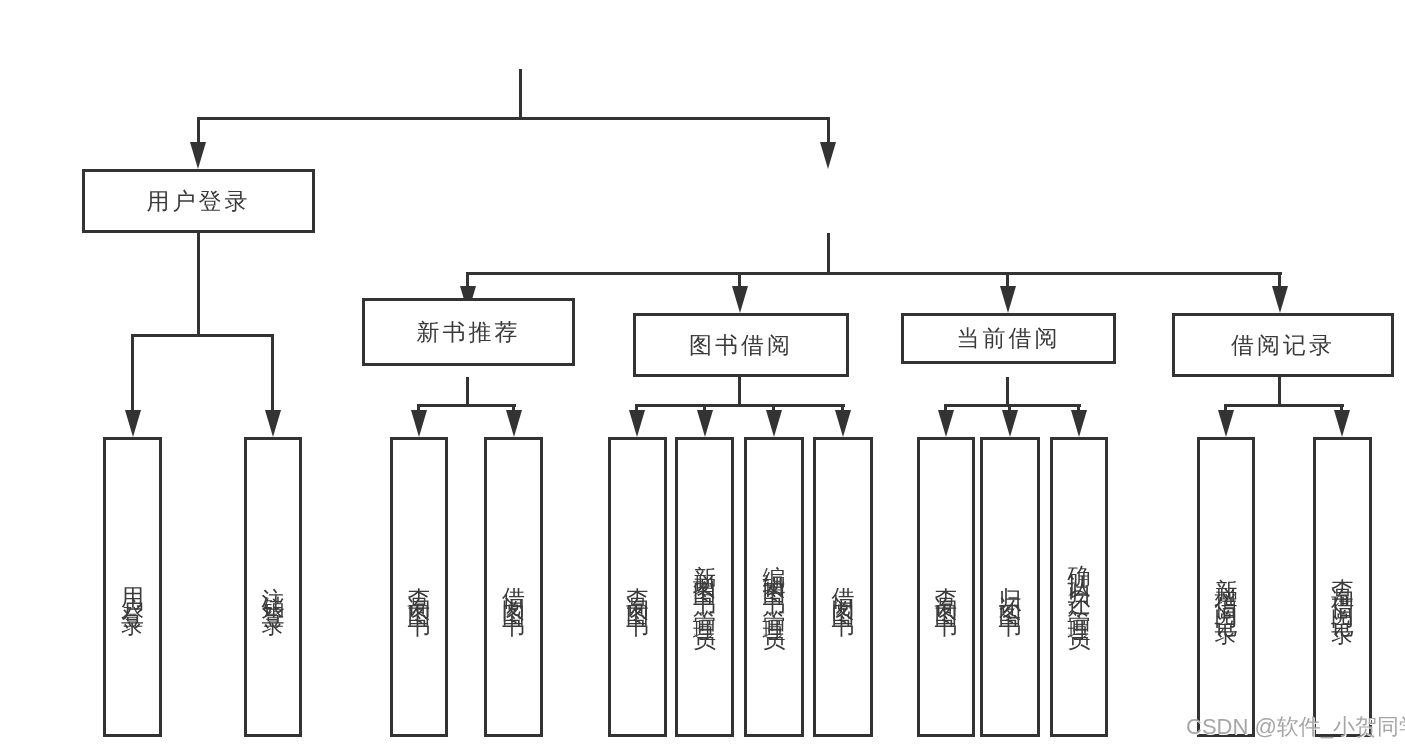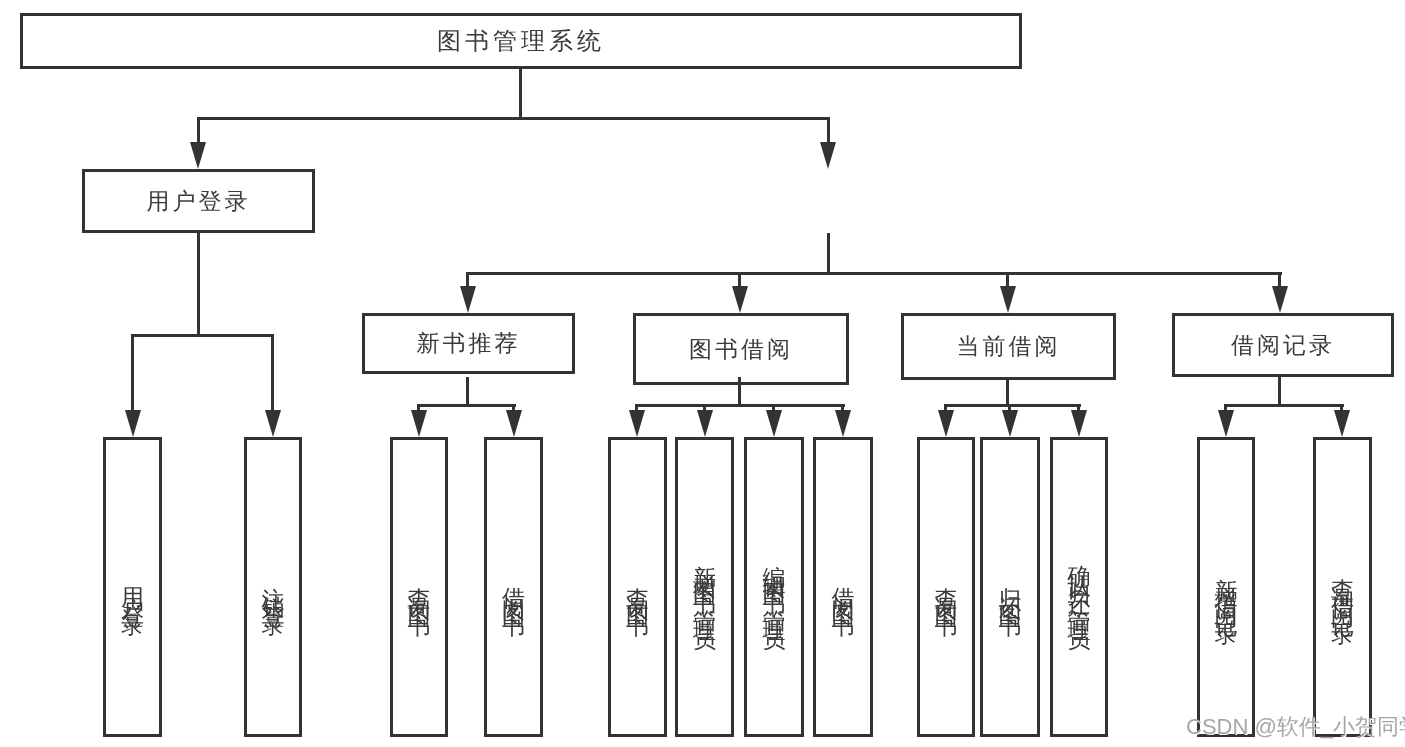--- a/index.html
+++ b/index.html
@@ -32,23 +32,20 @@
     position:absolute;left:1186px;top:712px;
     color:var(--watermark,#a6a6a6);font-size:22px;white-space:nowrap;
     text-shadow:1px 1px 0 #ffffff;z-index:5;
   }
 </style>
 </head>
 <body>
 
 <div id="canvas">
 
-  <div class="box root" style="left:20px;top:13px;width:1002px;height:56px">
-    <span class="lbl">图书管理系统</span>
-  </div>
 
   <div class="vline" style="left:519px;top:69px;height:49px"></div>
   <div class="hline" style="left:197px;top:117px;width:633px"></div>
   <div class="vline" style="left:197px;top:117px;height:29px"></div>
   <div class="arrow" style="left:190px;top:142px"></div>
   <div class="vline" style="left:827px;top:117px;height:29px"></div>
   <div class="arrow" style="left:820px;top:142px"></div>
 
   <div class="box" style="left:82px;top:169px;width:233px;height:64px">
     <span class="lbl">用户登录</span>
@@ -65,27 +62,27 @@
   <div class="hline" style="left:466px;top:272px;width:816px"></div>
   <div class="vline" style="left:466px;top:272px;height:18px"></div>
   <div class="arrow" style="left:460px;top:286px"></div>
   <div class="vline" style="left:738px;top:272px;height:18px"></div>
   <div class="arrow" style="left:732px;top:286px"></div>
   <div class="vline" style="left:1006px;top:272px;height:18px"></div>
   <div class="arrow" style="left:1000px;top:286px"></div>
   <div class="vline" style="left:1278px;top:272px;height:18px"></div>
   <div class="arrow" style="left:1272px;top:286px"></div>
 
-  <div class="box" style="left:362px;top:313px;width:213px;height:61px">
+  <div class="box" style="left:362px;top:298px;width:213px;height:68px">
     <span class="lbl">新书推荐</span>
   </div>
-  <div class="box" style="left:633px;top:313px;width:216px;height:72px">
+  <div class="box" style="left:633px;top:313px;width:216px;height:64px">
     <span class="lbl">图书借阅</span>
   </div>
-  <div class="box" style="left:901px;top:313px;width:215px;height:67px">
+  <div class="box" style="left:901px;top:313px;width:215px;height:51px">
     <span class="lbl">当前借阅</span>
   </div>
   <div class="box" style="left:1172px;top:313px;width:222px;height:64px">
     <span class="lbl">借阅记录</span>
   </div>
 
   <div class="vline" style="left:466px;top:377px;height:29px"></div>
   <div class="hline" style="left:417px;top:404px;width:99px"></div>
   <div class="vline" style="left:417px;top:404px;height:10px"></div>
   <div class="arrow" style="left:411px;top:410px"></div>

